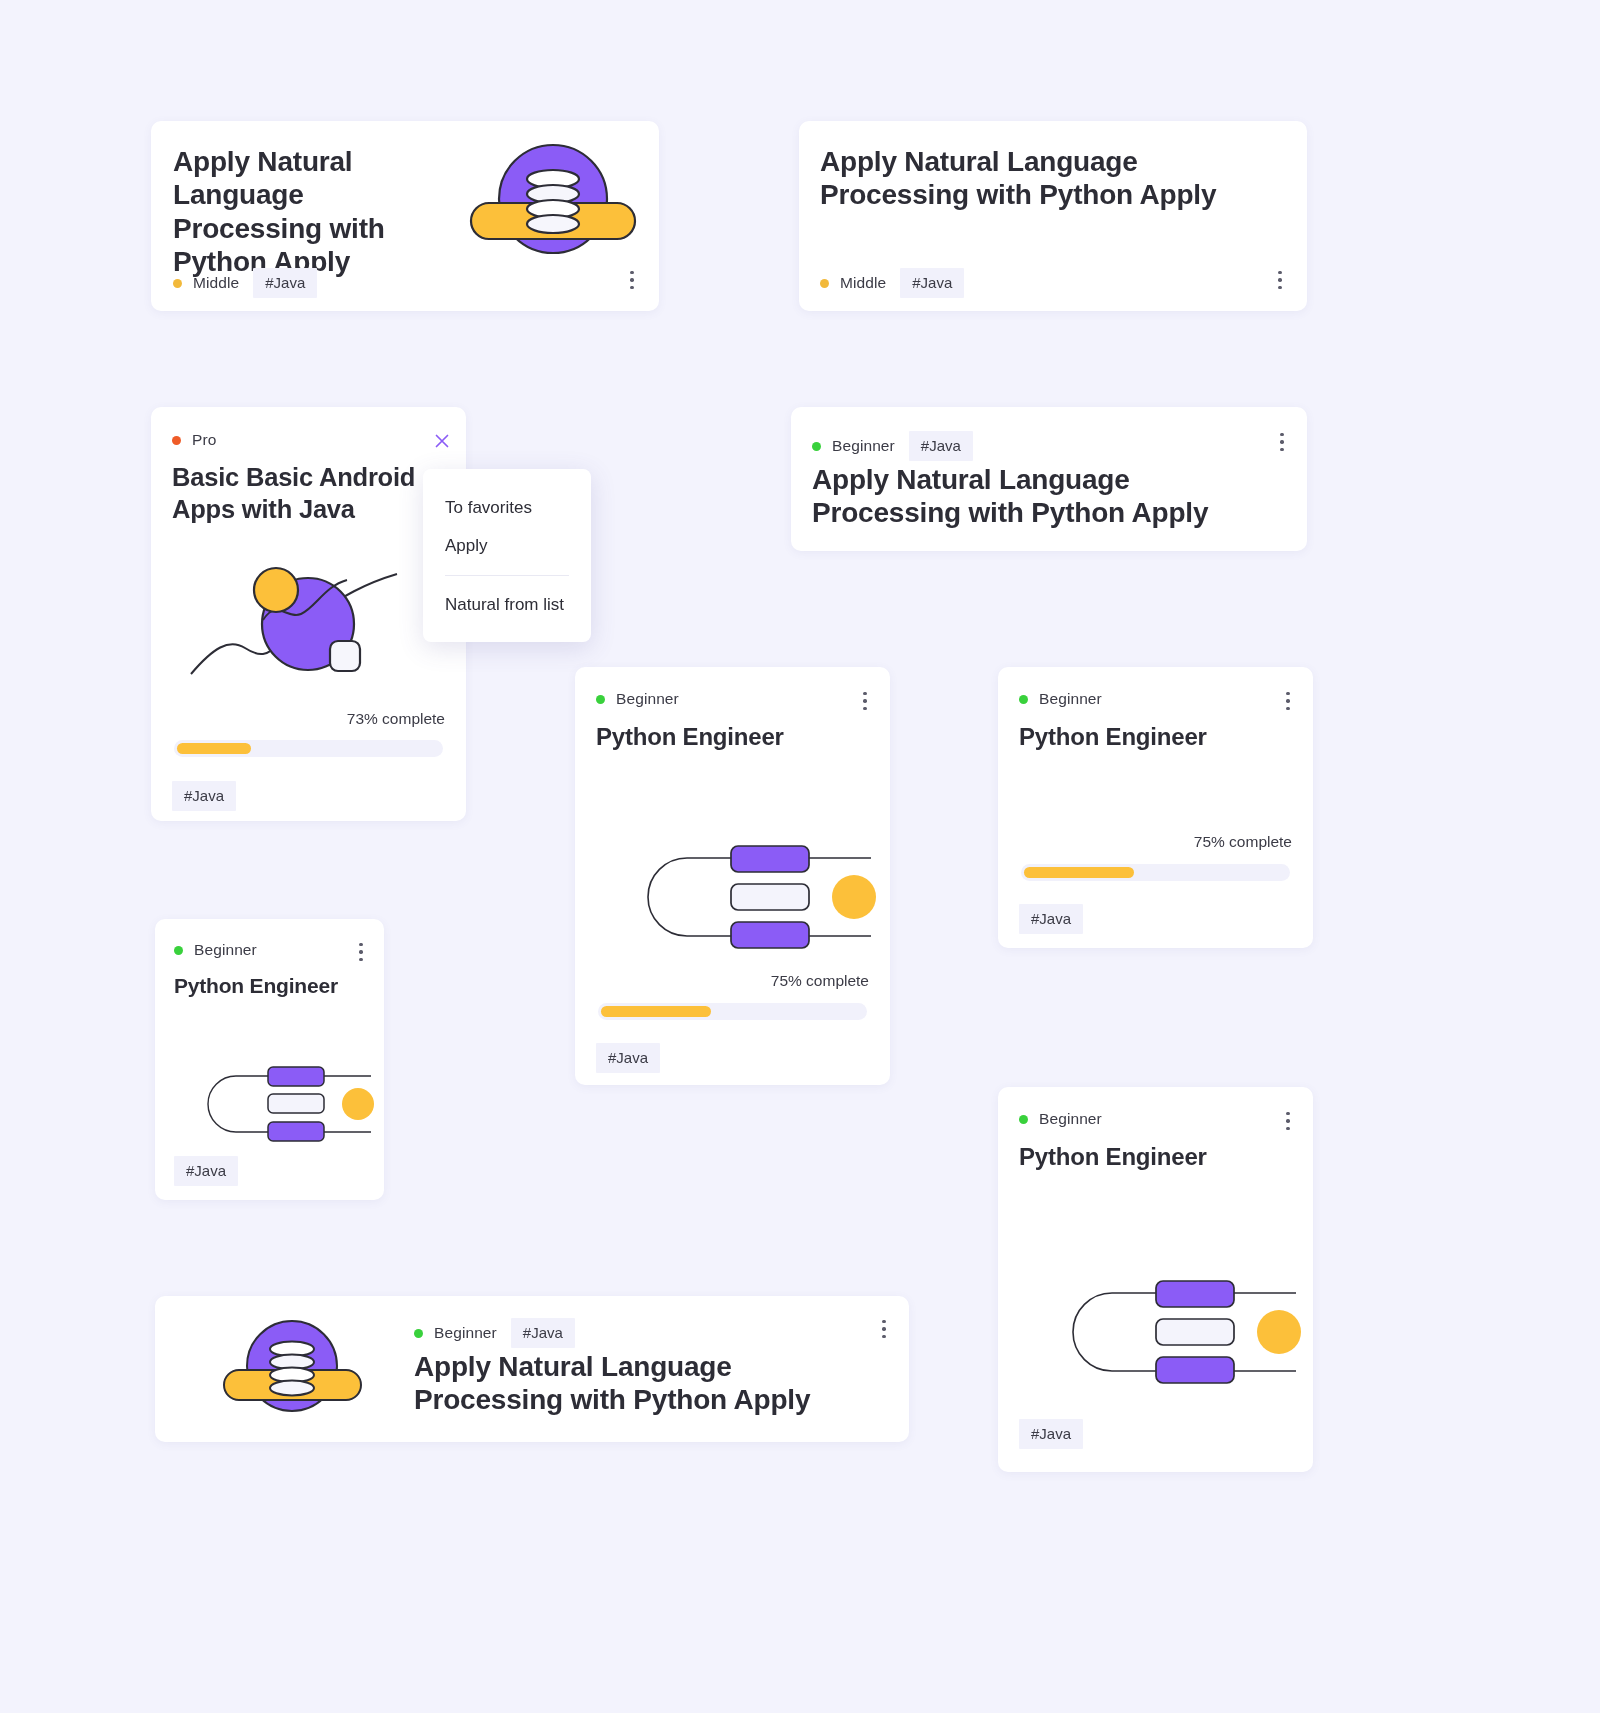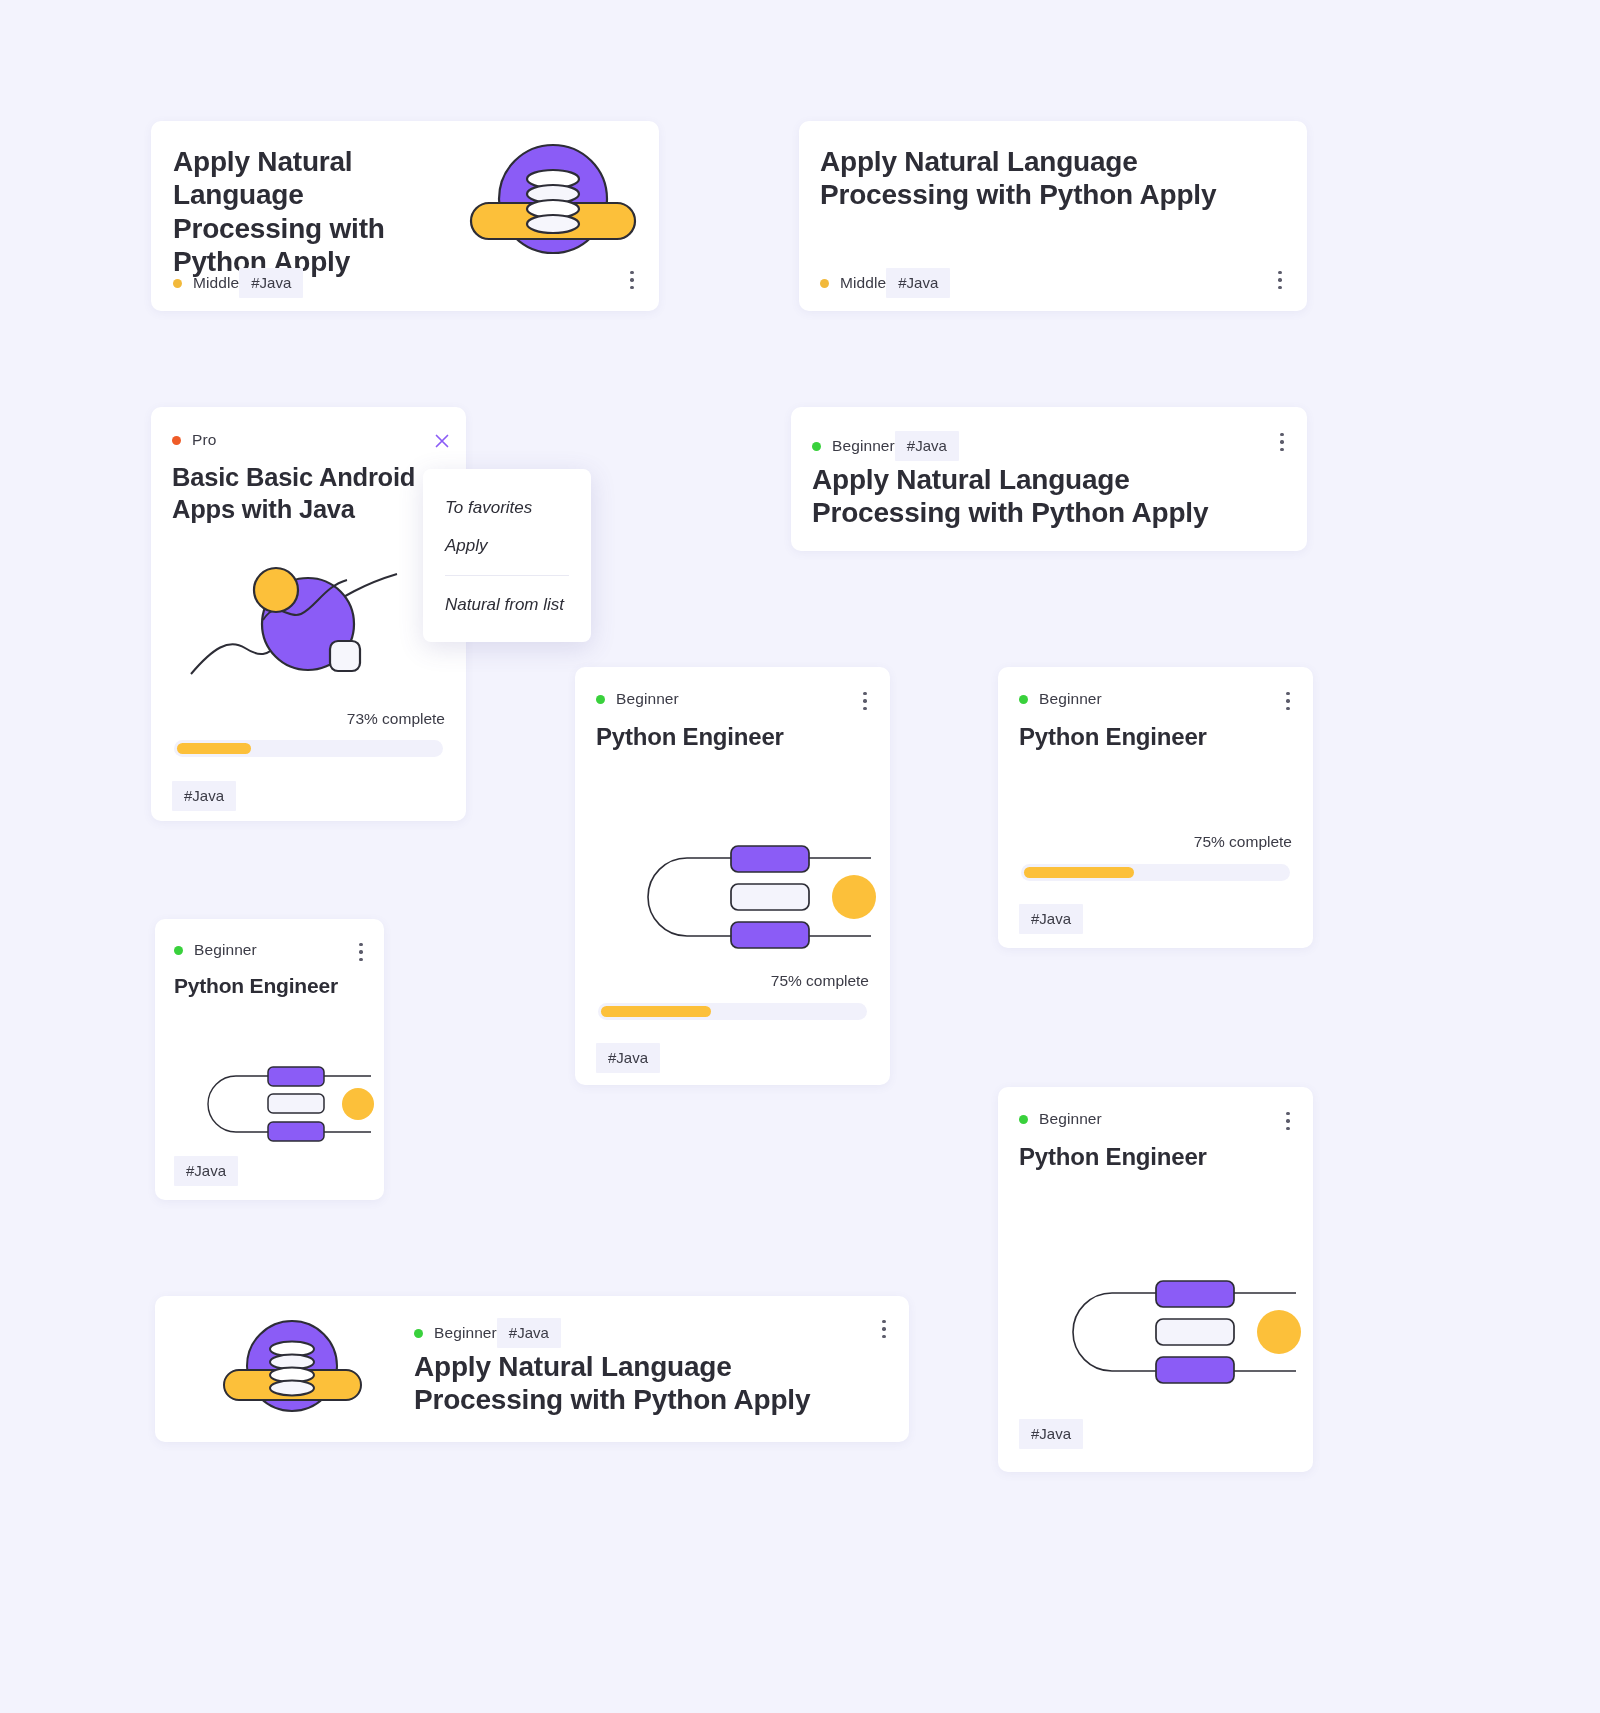--- a/index.html
+++ b/index.html
@@ -13,21 +13,21 @@
   .canvas { position: relative; width: 1600px; height: 1713px; overflow: hidden; }
 
   .card {
     position: absolute;
     background: #ffffff;
     border-radius: 10px;
     box-shadow: 0 2px 10px rgba(90, 85, 160, 0.07);
   }
 
   
-  .meta-row { display: flex; align-items: center; gap: 0; }
+  .meta-row { display: flex; align-items: center; gap: 14px; }
   .level { display: flex; align-items: center; gap: 11px; }
   .dot { width: 9px; height: 9px; border-radius: 50%; flex: none; }
   .dot.middle { background: #f2b93b; }
   .dot.beginner { background: #39d13c; }
   .dot.pro { background: #ef5c28; }
   .level-label {
     font-size: 15.5px;
     color: #3b3b46;
     letter-spacing: .1px;
   }
@@ -183,21 +183,21 @@
     </div>
 
     <div class="pct" style="position:absolute; left:21px; right:21px; top:303px;">73% complete</div>
     <div class="bar" style="position:absolute; left:23px; right:23px; top:333px;">
       <span style="width:28%"></span>
     </div>
 
     <span class="tag" style="position:absolute; left:21px; top:374px;">#Java</span>
   </div>
 
-  <div class="menu" style="left:423px; top:469px; width:168px;font-style:italic;">
+  <div class="menu" style="left:423px; top:469px; width:168px;">
     <div class="menu-item">To favorites</div>
     <div class="menu-item">Apply</div>
     <div class="menu-sep"></div>
     <div class="menu-item">Natural from list</div>
   </div>
 
   <div class="card" style="left:791px; top:407px; width:516px; height:144px;">
     <div class="meta-row" style="position:absolute; left:21px; top:24px;">
       <div class="level">
         <span class="dot beginner"></span>

